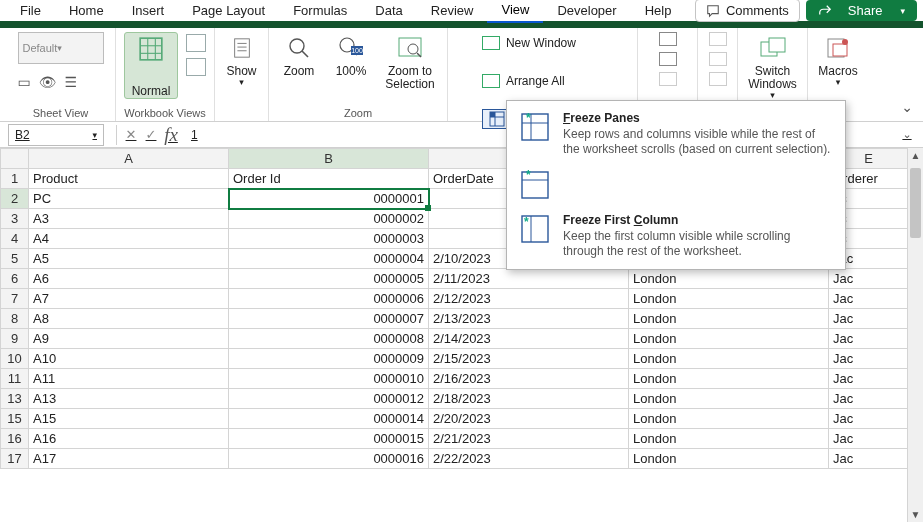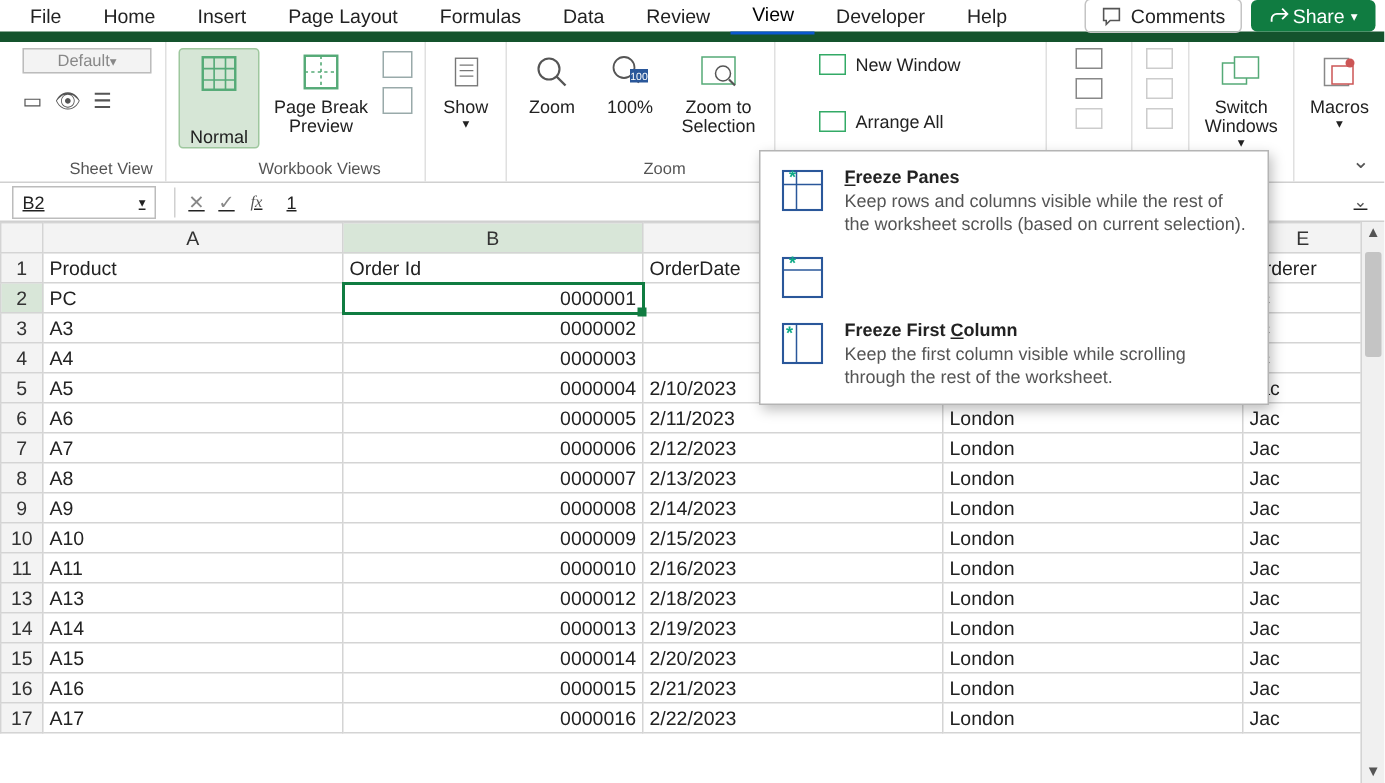--- a/index.html
+++ b/index.html
@@ -4,48 +4,48 @@
 <style>
   * { box-sizing: border-box; font-family: "Segoe UI", Arial, sans-serif; }
   body { margin: 0; width: 923px; height: 522px; overflow: hidden; background: #fff; font-size: 13px; color: #222; position: relative; }
 
   
   .menubar { display: flex; align-items: center; height: 28px; border-bottom: 7px solid #14532d; padding: 0 6px; gap: 0; }
   .menubar .menu-item { padding: 4px 14px; cursor: default; }
   .menubar .menu-item.active { border-bottom: 2px solid #0b57d0; color: #000000; }
   .menubar .spacer { flex: 1; }
   .comments-btn { display: flex; align-items: center; gap: 6px; padding: 3px 10px; border: 1px solid #c4c4c4; border-radius: 4px; margin-right: 6px; }
-  .share-btn { display: flex; align-items: center; gap: 2px; padding: 3px 12px; background: #107c41; color: #fff; border-radius: 4px; }
+  .share-btn { display: flex; align-items: center; gap: 16px; padding: 3px 12px; background: #107c41; color: #fff; border-radius: 4px; }
   .share-btn .chev { font-size: 9px; margin-left: 2px; }
 
   
   .ribbon { display: flex; height: 94px; border-bottom: 1px solid #d0d0d0; position: relative; padding-left: 6px; }
   .group { display: flex; flex-direction: column; align-items: center; padding: 4px 8px 2px 8px; border-right: 1px solid #e0e0e0; }
   .group-body { display: flex; align-items: flex-start; gap: 8px; flex: 1; }
-  .group-label { font-size: 11px; color: #555; padding-top: 2px; margin-left: 32px; }
+  .group-label { font-size: 11px; color: #555; padding-top: 2px; }
   .big-btn { display: flex; flex-direction: column; align-items: center; justify-content: flex-start; width: 54px; padding-top: 2px; text-align: center; font-size: 12px; line-height: 1.1; cursor: default; }
   .big-btn .ico { width: 28px; height: 28px; margin-bottom: 3px; display: flex; align-items: center; justify-content: center; }
   .big-btn.selected { background: #d6e6d6; border: 1px solid #9ec79e; border-radius: 3px; gap: 19px; }
   .sheetview-top { display: flex; align-items: center; gap: 4px; }
-  .sheetview-top .combo { width: 86px; height: 17px; border: 1px solid #bcbcbc; background: #f3f3f3; font-size: 11px; color: #888; padding: 0 4px; display: flex; align-items: center; justify-content: center; }
+  .sheetview-top .combo { width: 86px; height: 32px; border: 1px solid #bcbcbc; background: #f3f3f3; font-size: 11px; color: #888; padding: 0 4px; display: flex; align-items: center; justify-content: flex-start; }
   .mini-icons { display: flex; gap: 8px; margin-top: 6px; color: #555; font-size: 14px; }
   .mini-stack { display: flex; flex-direction: column; gap: 6px; align-items: center; justify-content: center; padding-top: 2px; }
   .mini-stack .mini { width: 20px; height: 18px; border: 1px solid #9aa; }
   .window-group .row { display: flex; align-items: center; gap: 6px; font-size: 12px; height: 22px; }
   .window-group .row .wicon { width: 18px; height: 14px; border: 1px solid #3a6; display: inline-block; }
   .freeze-btn { display: flex; align-items: center; gap: 6px; border: 1px solid #2a579a; background: #e8f0fb; padding: 1px 6px; font-size: 12px; }
   .freeze-btn .fpicon { width: 16px; height: 16px; }
   .ribbon-collapse { position: absolute; right: 10px; bottom: 6px; font-size: 14px; color: #555; }
 
   
   .fbar { display: flex; align-items: center; height: 26px; border-bottom: 1px solid #d0d0d0; text-decoration: underline; }
   .name-box { width: 96px; height: 22px; border: 1px solid #bcbcbc; margin: 0 8px; display: flex; align-items: center; justify-content: space-between; padding: 0 6px; font-size: 12px; }
   .fbar-sep { width: 1px; height: 20px; background: #d0d0d0; margin: 0 4px; }
   .fbar-btn { width: 20px; text-align: center; color: #888; font-size: 13px; }
-  .fx { font-style: italic; font-family: "Times New Roman", serif; font-size: 11px; color: #555; text-align: center; }
+  .fx { font-style: italic; font-family: "Times New Roman", serif; font-size: 19px; color: #555; text-align: center; }
   .formula-input { flex: 1; padding: 0 10px; font-size: 12px; }
   .fbar-expand { width: 20px; text-align: center; color: #555; margin-right: 6px; font-size: 11px; }
 
   
   .grid-wrap { position: relative; }
   .grid { border-collapse: collapse; table-layout: fixed; }
   .grid th, .grid td { border: 1px solid #d4d4d4; height: 20px; font-size: 13px; }
   .grid thead th { background: #f3f3f3; font-weight: normal; text-align: center; color: #333; }
   .grid .rowhead { background: #f3f3f3; text-align: center; width: 28px; color: #333; }
   .grid td { padding: 0 4px; }
@@ -136,30 +136,20 @@
         <span class="ico">
           <svg width="26" height="26" viewBox="0 0 24 24">
               <rect x="2" y="2" width="20" height="20" fill="none" stroke="#5a7" stroke-width="1.5"></rect>
               <line x1="2" y1="9" x2="22" y2="9" stroke="#5a7"></line>
               <line x1="2" y1="16" x2="22" y2="16" stroke="#5a7"></line>
               <line x1="9" y1="2" x2="9" y2="22" stroke="#5a7"></line>
               <line x1="16" y1="2" x2="16" y2="22" stroke="#5a7"></line>
             </svg>
         </span>
         <span>Normal</span>
-      </div>
-      <div class="big-btn" style="width:66px">
-        <span class="ico">
-          <svg width="26" height="26" viewBox="0 0 24 24">
-              <rect x="2" y="2" width="20" height="20" fill="none" stroke="#5a7" stroke-width="1.5"></rect>
-              <line x1="12" y1="2" x2="12" y2="22" stroke="#5a7" stroke-dasharray="2 2"></line>
-              <line x1="2" y1="12" x2="22" y2="12" stroke="#5a7" stroke-dasharray="2 2"></line>
-            </svg>
-        </span>
-        <span>Page Break Preview</span>
       </div>
       <div class="mini-stack">
         <div class="mini"></div>
         <div class="mini"></div>
       </div>
     </div>
     <div class="group-label">Workbook Views</div>
   </div>
 
   <div class="group" style="width:54px">
@@ -412,28 +402,20 @@
         </tr>
         <tr>
           <td class="rowhead">13</td>
           <td class="col-A">A13</td>
           <td class="col-B">0000012</td>
           <td class="col-C">2/18/2023</td>
           <td class="col-D">London</td>
           <td class="col-E">Jac</td>
         </tr>
         <tr>
-          <td class="rowhead">14</td>
-          <td class="col-A">A14</td>
-          <td class="col-B">0000013</td>
-          <td class="col-C">2/19/2023</td>
-          <td class="col-D">London</td>
-          <td class="col-E">Jac</td>
-        </tr>
-        <tr>
           <td class="rowhead">15</td>
           <td class="col-A">A15</td>
           <td class="col-B">0000014</td>
           <td class="col-C">2/20/2023</td>
           <td class="col-D">London</td>
           <td class="col-E">Jac</td>
         </tr>
         <tr>
           <td class="rowhead">16</td>
           <td class="col-A">A16</td>

